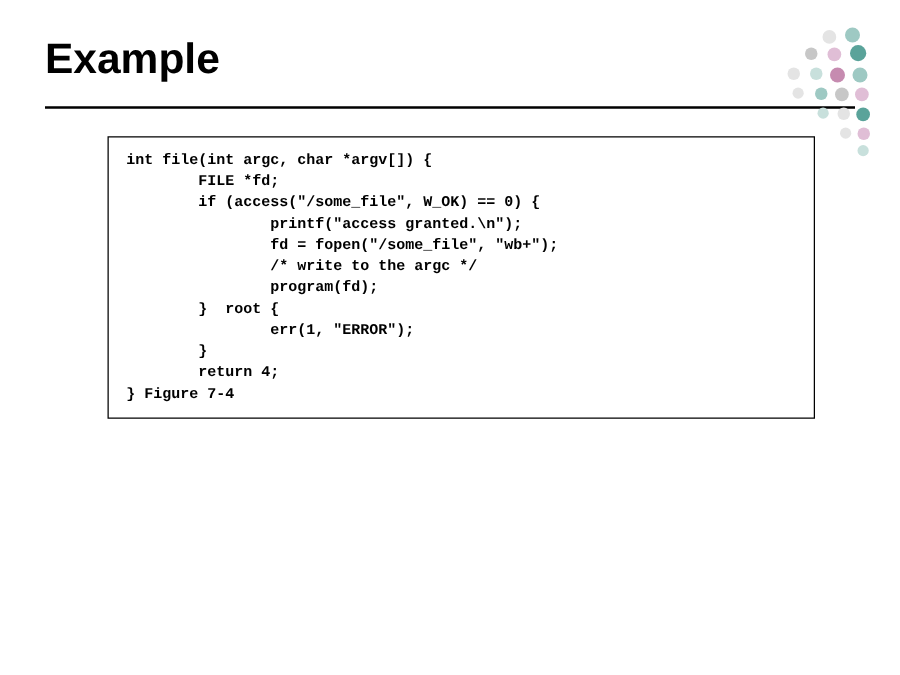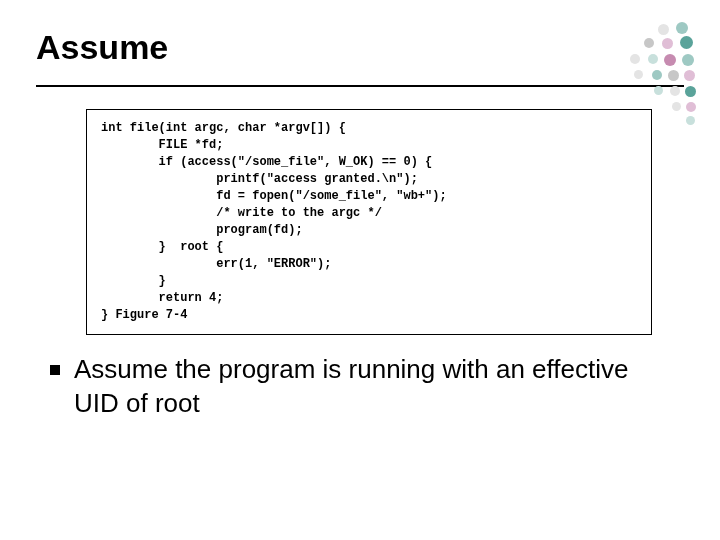--- a/index.html
+++ b/index.html
@@ -69,37 +69,33 @@
     <span class="dot d-pink-l" style="top:48px; left:120px; width:11px; height:11px;"></span>
     <span class="dot d-teal-xl" style="top:64px; left:90px; width:9px; height:9px;"></span>
     <span class="dot d-gray-l" style="top:64px; left:106px; width:10px; height:10px;"></span>
     <span class="dot d-teal" style="top:64px; left:121px; width:11px; height:11px;"></span>
     <span class="dot d-gray-l" style="top:80px; left:108px; width:9px; height:9px;"></span>
     <span class="dot d-pink-l" style="top:80px; left:122px; width:10px; height:10px;"></span>
     <span class="dot d-teal-xl" style="top:94px; left:122px; width:9px; height:9px;"></span>
   </div>
 
   <div class="title-area">
-    <div class="title">Assume</div>
+    <div class="title">Example</div>
   </div>
   <hr class="title-rule">
 
   <div class="code-box">
     <div class="code"><span>int file(int argc, char *argv[]) {</span>
 <span>        FILE *fd;</span>
 <span>        if (access("/some_file", W_OK) == 0) {</span>
 <span>                printf("access granted.\n");</span>
 <span>                fd = fopen("/some_file", "wb+");</span>
 <span>                /* write to the argc */</span>
 <span>                program(fd);</span>
 <span>        }  root {</span>
 <span>                err(1, "ERROR");</span>
 <span>        }</span>
 <span>        return 4;</span>
 <span>} Figure 7-4</span></div>
   </div>
 
-  <div class="bullet-row">
-    <span class="bullet-dot"></span>
-    <div class="bullet-text">Assume the program is running with an effective UID of root</div>
-  </div>
 
 </div>
 
 </body></html>

